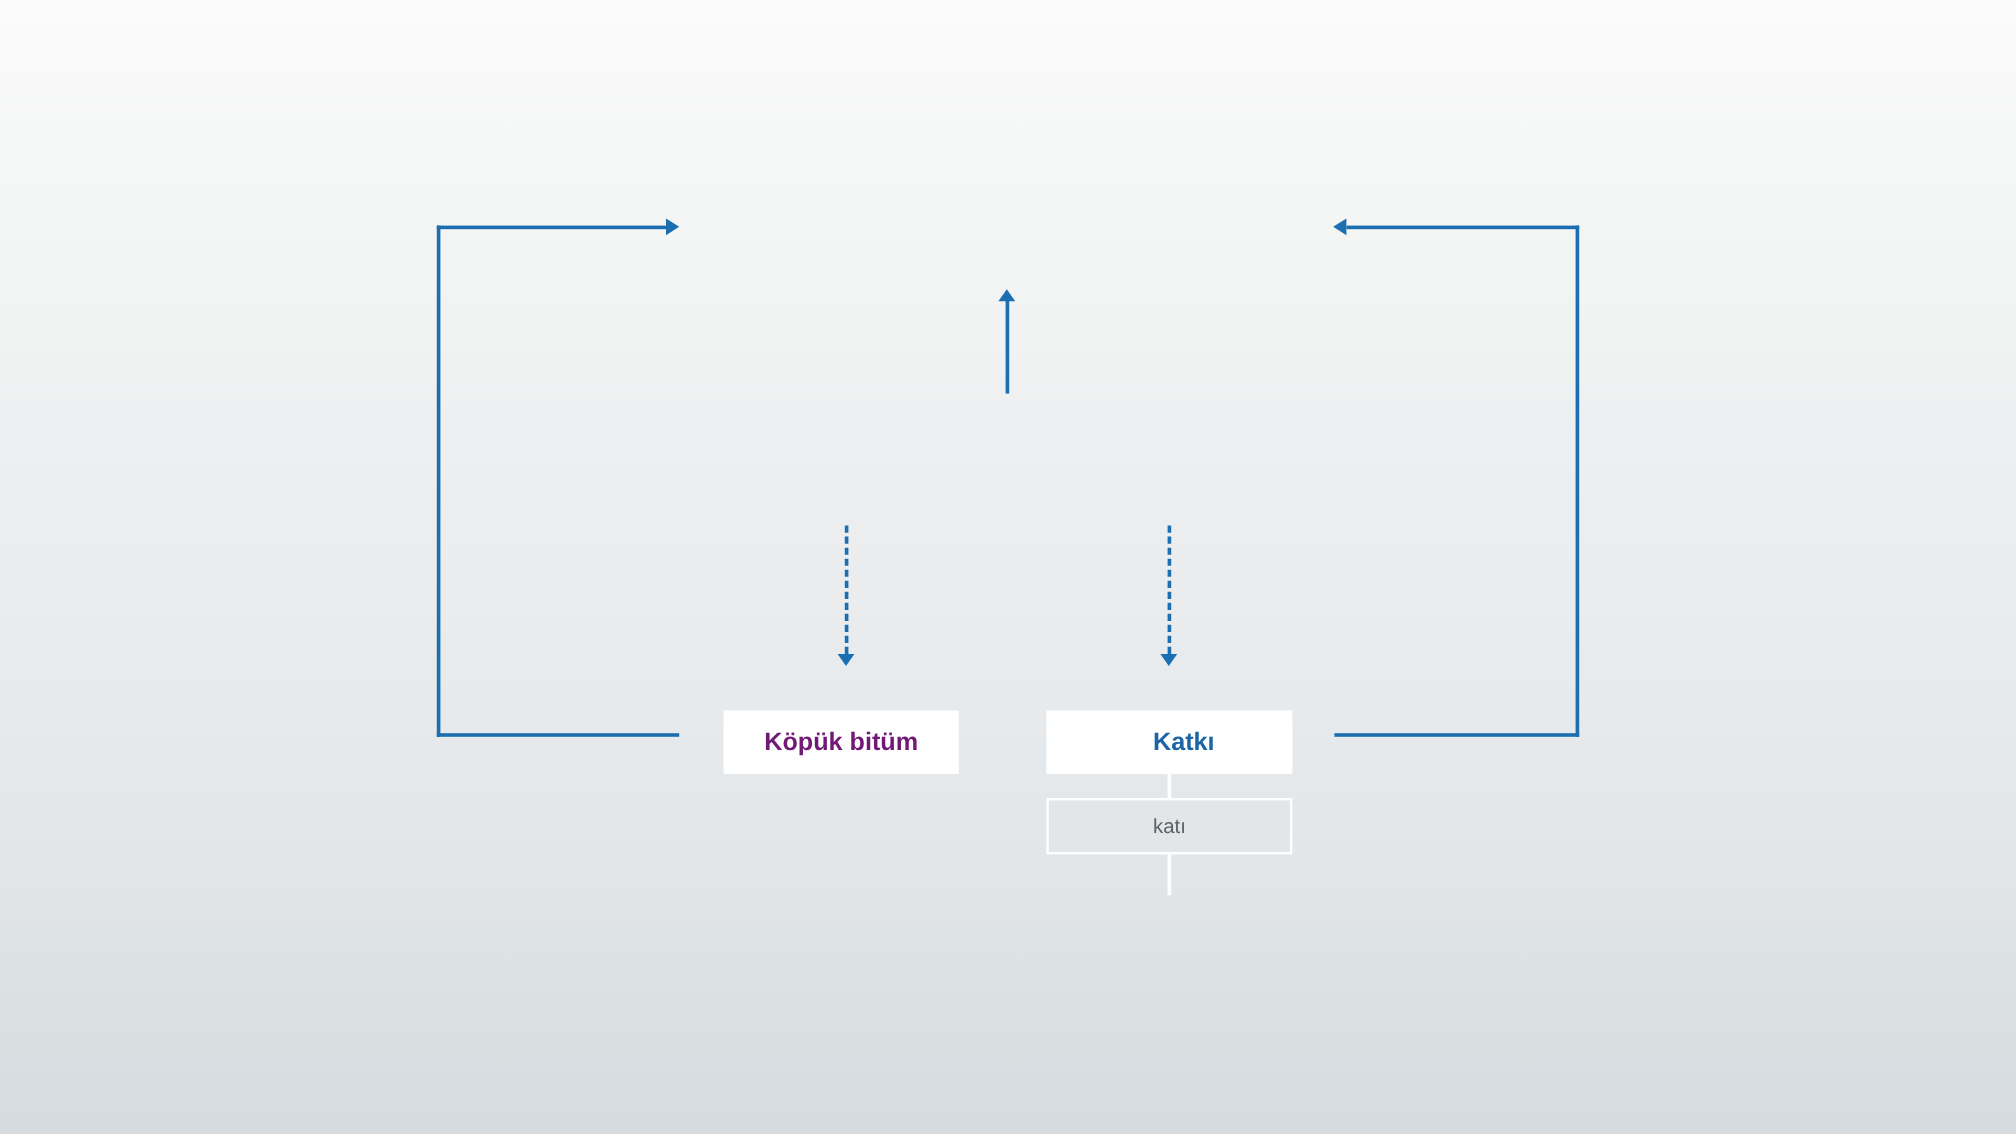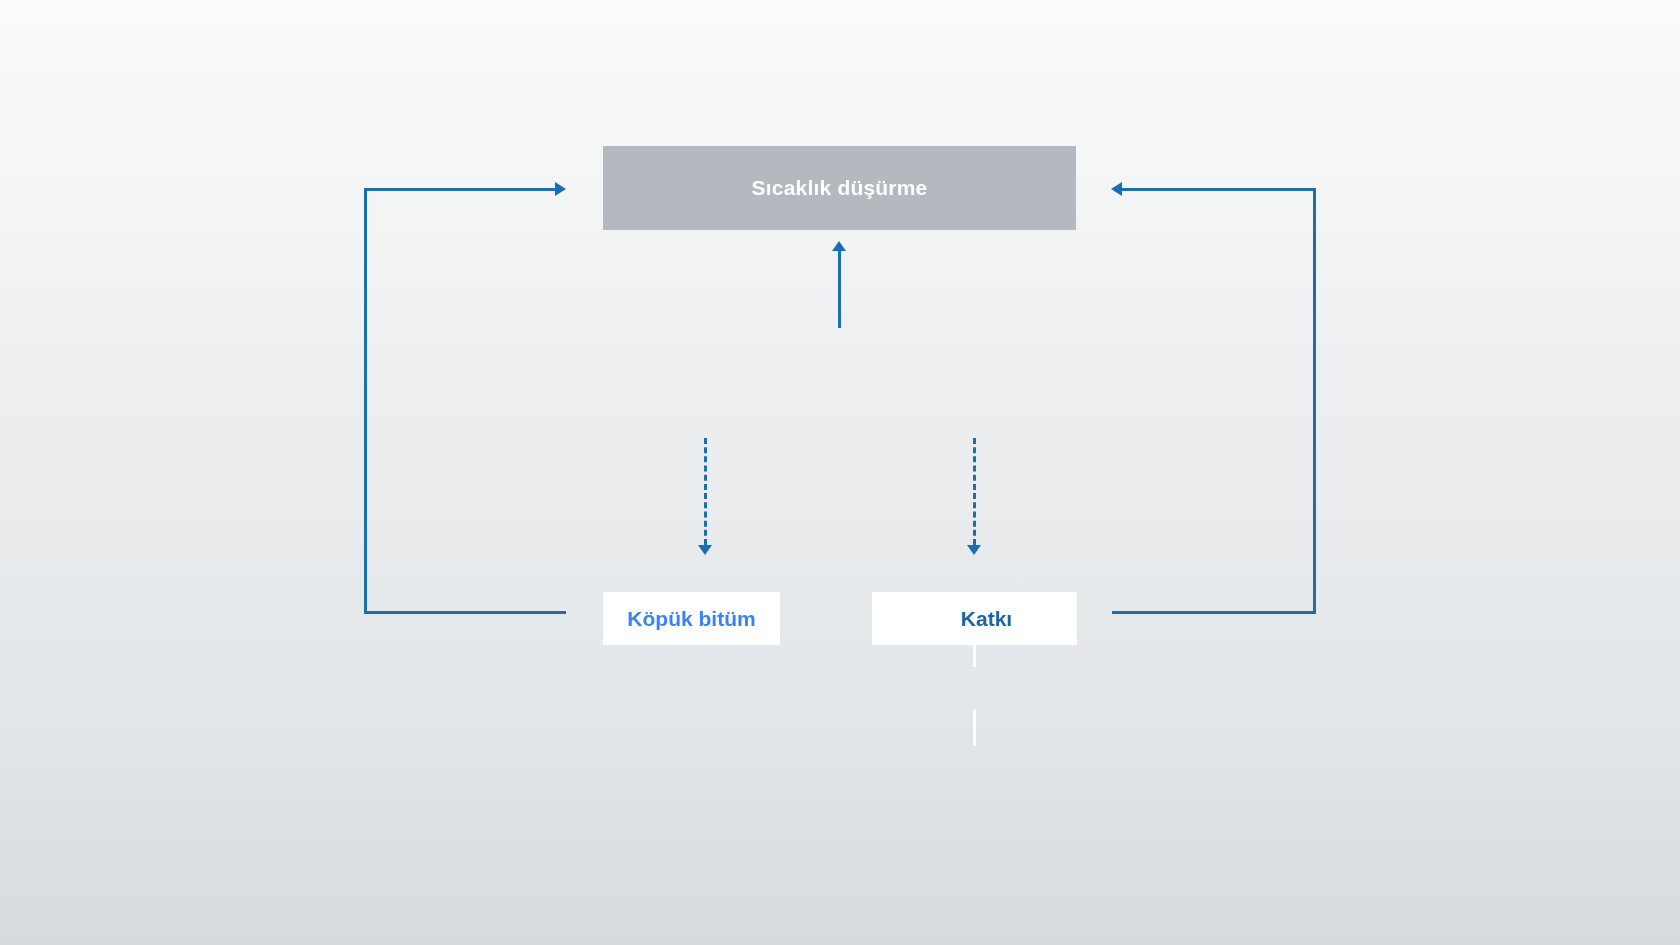--- a/index.html
+++ b/index.html
@@ -60,24 +60,24 @@
     color: #1b64a5;
     font-size: 21px;
     font-weight: bold;
     letter-spacing: 0.2px;
   }
 
   
   .node-foam {
     left: 603px;
     top: 592px;
-    width: 177px;
+    width: 196px;
     height: 53px;
     background: #ffffff;
-    color: #3b82f6;
+    color: #701a75;
     font-size: 21px;
     font-weight: bold;
   }
   .node-add {
     left: 872px;
     top: 592px;
     width: 205px;
     height: 53px;
     background: #ffffff;
     color: #1b64a5;
@@ -232,22 +232,22 @@
   <div class="up-head"></div>
 
   <div class="dash-shaft dash-left"></div>
   <div class="dash-head dash-head-left"></div>
   <div class="dash-shaft dash-right"></div>
   <div class="dash-head dash-head-right"></div>
 
   <div class="white-conn wc-1"></div>
   <div class="white-conn wc-2"></div>
 
-  <div class="node node-temp">Sıcaklık düşürme</div>
 
 
   <div class="node node-foam">Köpük bitüm</div>
 
   <div class="node node-add">Katkı</div>
 
+  <div class="node node-sub node-solid">katı</div>
 
 
 </div>
 
 </body></html>

